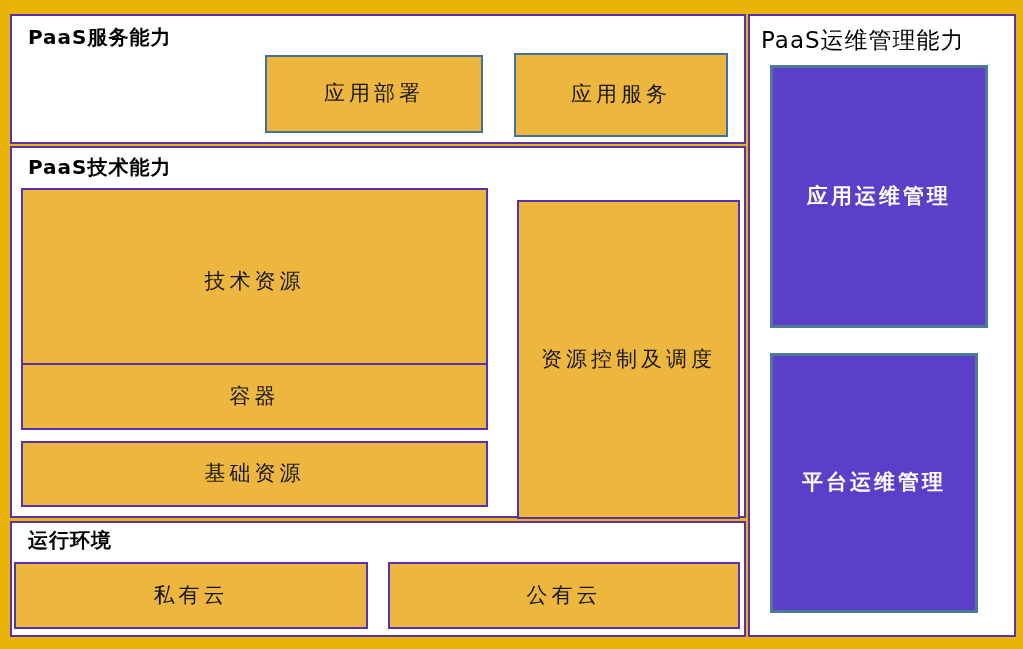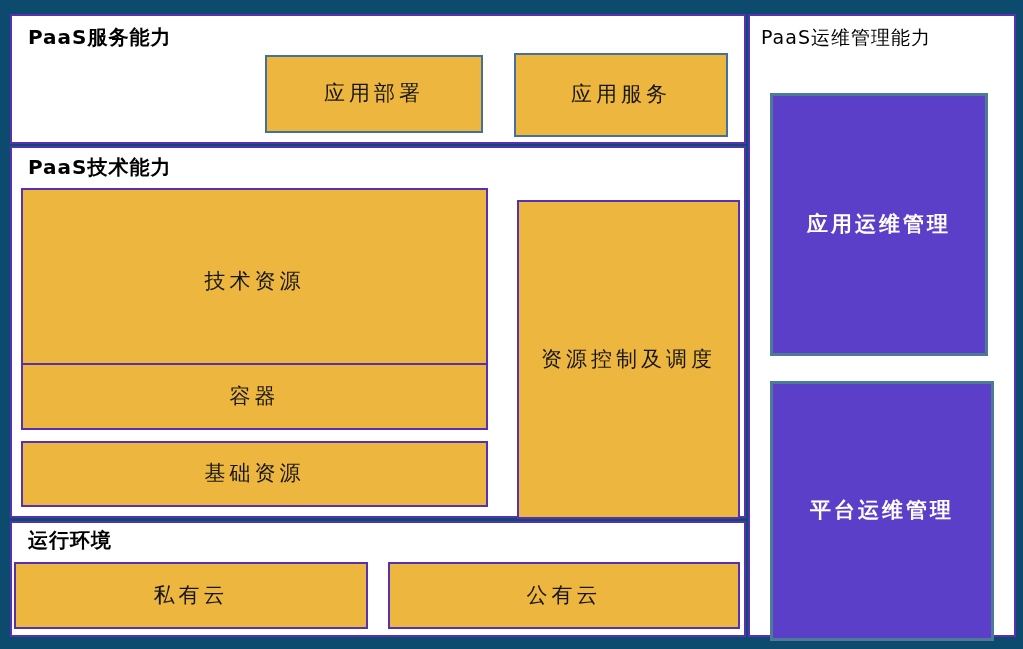--- a/index.html
+++ b/index.html
@@ -4,41 +4,41 @@
 <style>
   html, body {
     margin: 0;
     padding: 0;
     background: #ffffff;
   }
   .canvas {
     position: relative;
     width: 1023px;
     height: 649px;
-    background: #0c4a6e;
+    background: #eab308;
     overflow: hidden;
     font-family: "DejaVu Sans", "Liberation Sans", sans-serif;
   }
   .container {
     position: absolute;
     border: 2px solid var(--container-border, #5631b4);
     background: #ffffff;
     box-sizing: border-box;
   }
   .sec-title {
     position: absolute;
     font-size: 20px;
     font-weight: bold;
     color: var(--title-color, #000000);
     white-space: nowrap;
     letter-spacing: 1px;
   }
   .sec-title.regular {
     font-weight: normal;
-    font-size: 19px;
+    font-size: 23px;
   }
   .box {
     position: absolute;
     box-sizing: border-box;
     display: flex;
     align-items: center;
     justify-content: center;
     text-align: center;
     font-size: 21px;
     color: var(--box-text-color, #161616);
@@ -53,21 +53,20 @@
     background: var(--box-orange-fill, #edb63f);
     border: 2px solid var(--container-border, #5631b4);
   }
   .box.purple {
     background: var(--box-purple-fill, #5b3fc8);
     border: 3px solid var(--box-purple-border, #4d7a96);
     color: var(--purple-box-text-color, #ffffff);
     font-weight: bold;
     font-size: 21px;
     letter-spacing: 3px;
-    margin-top: 28px;
   }
   .wrap-narrow {
     display: inline-block;
     max-width: 178px;
   }
 </style>
 </head>
 <body>
 
 <div class="canvas">
@@ -106,18 +105,18 @@
     <div class="box orange-purple" style="left:376px; top:39px; width:352px; height:67px;">
       <span>公有云</span>
     </div>
   </div>
 
   <div class="container" style="left:748px; top:14px; width:268px; height:623px;">
     <div class="sec-title regular" style="left:11px; top:9px;">PaaS运维管理能力</div>
     <div class="box purple" style="left:20px; top:49px; width:218px; height:263px;">
       <span>应用运维管理</span>
     </div>
-    <div class="box purple" style="left:20px; top:337px; width:224px; height:260px;">
+    <div class="box purple" style="left:20px; top:337px; width:208px; height:260px;">
       <span>平台运维管理</span>
     </div>
   </div>
 
 </div>
 
 </body></html>

